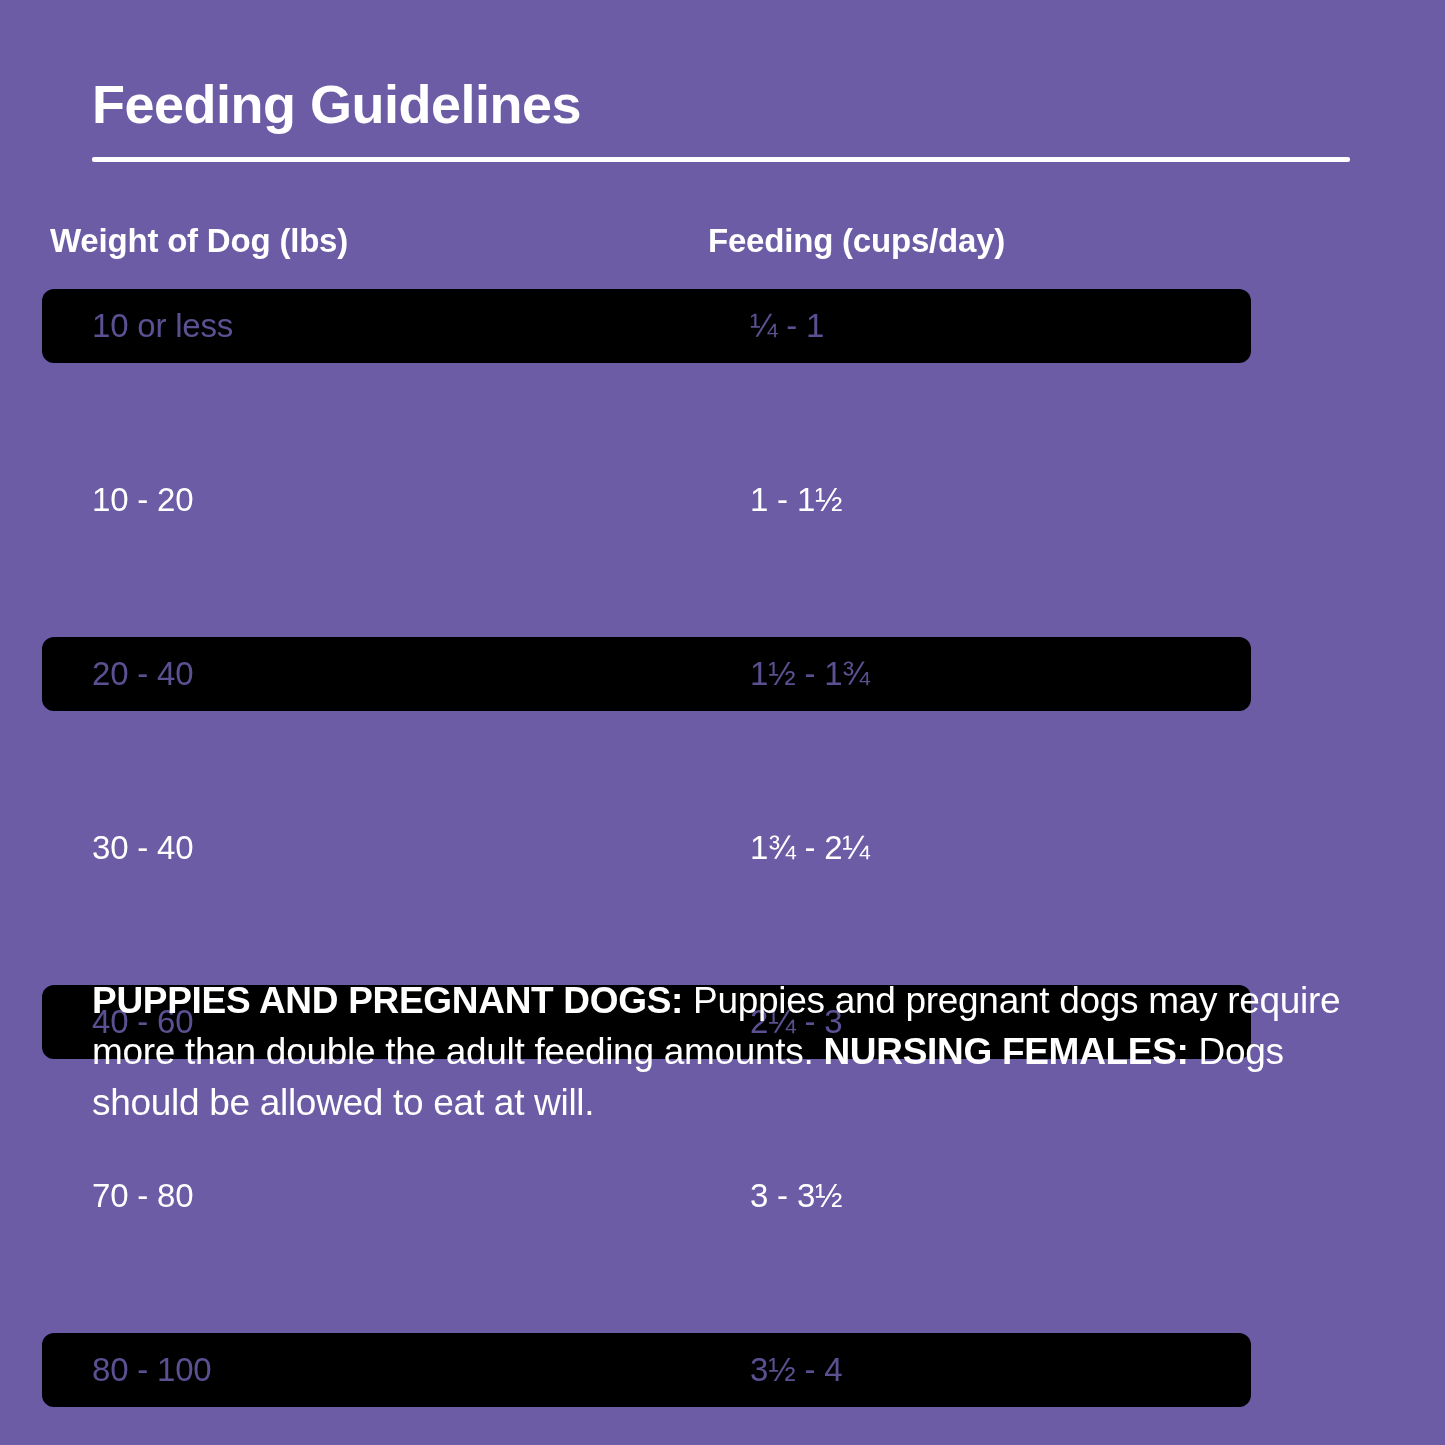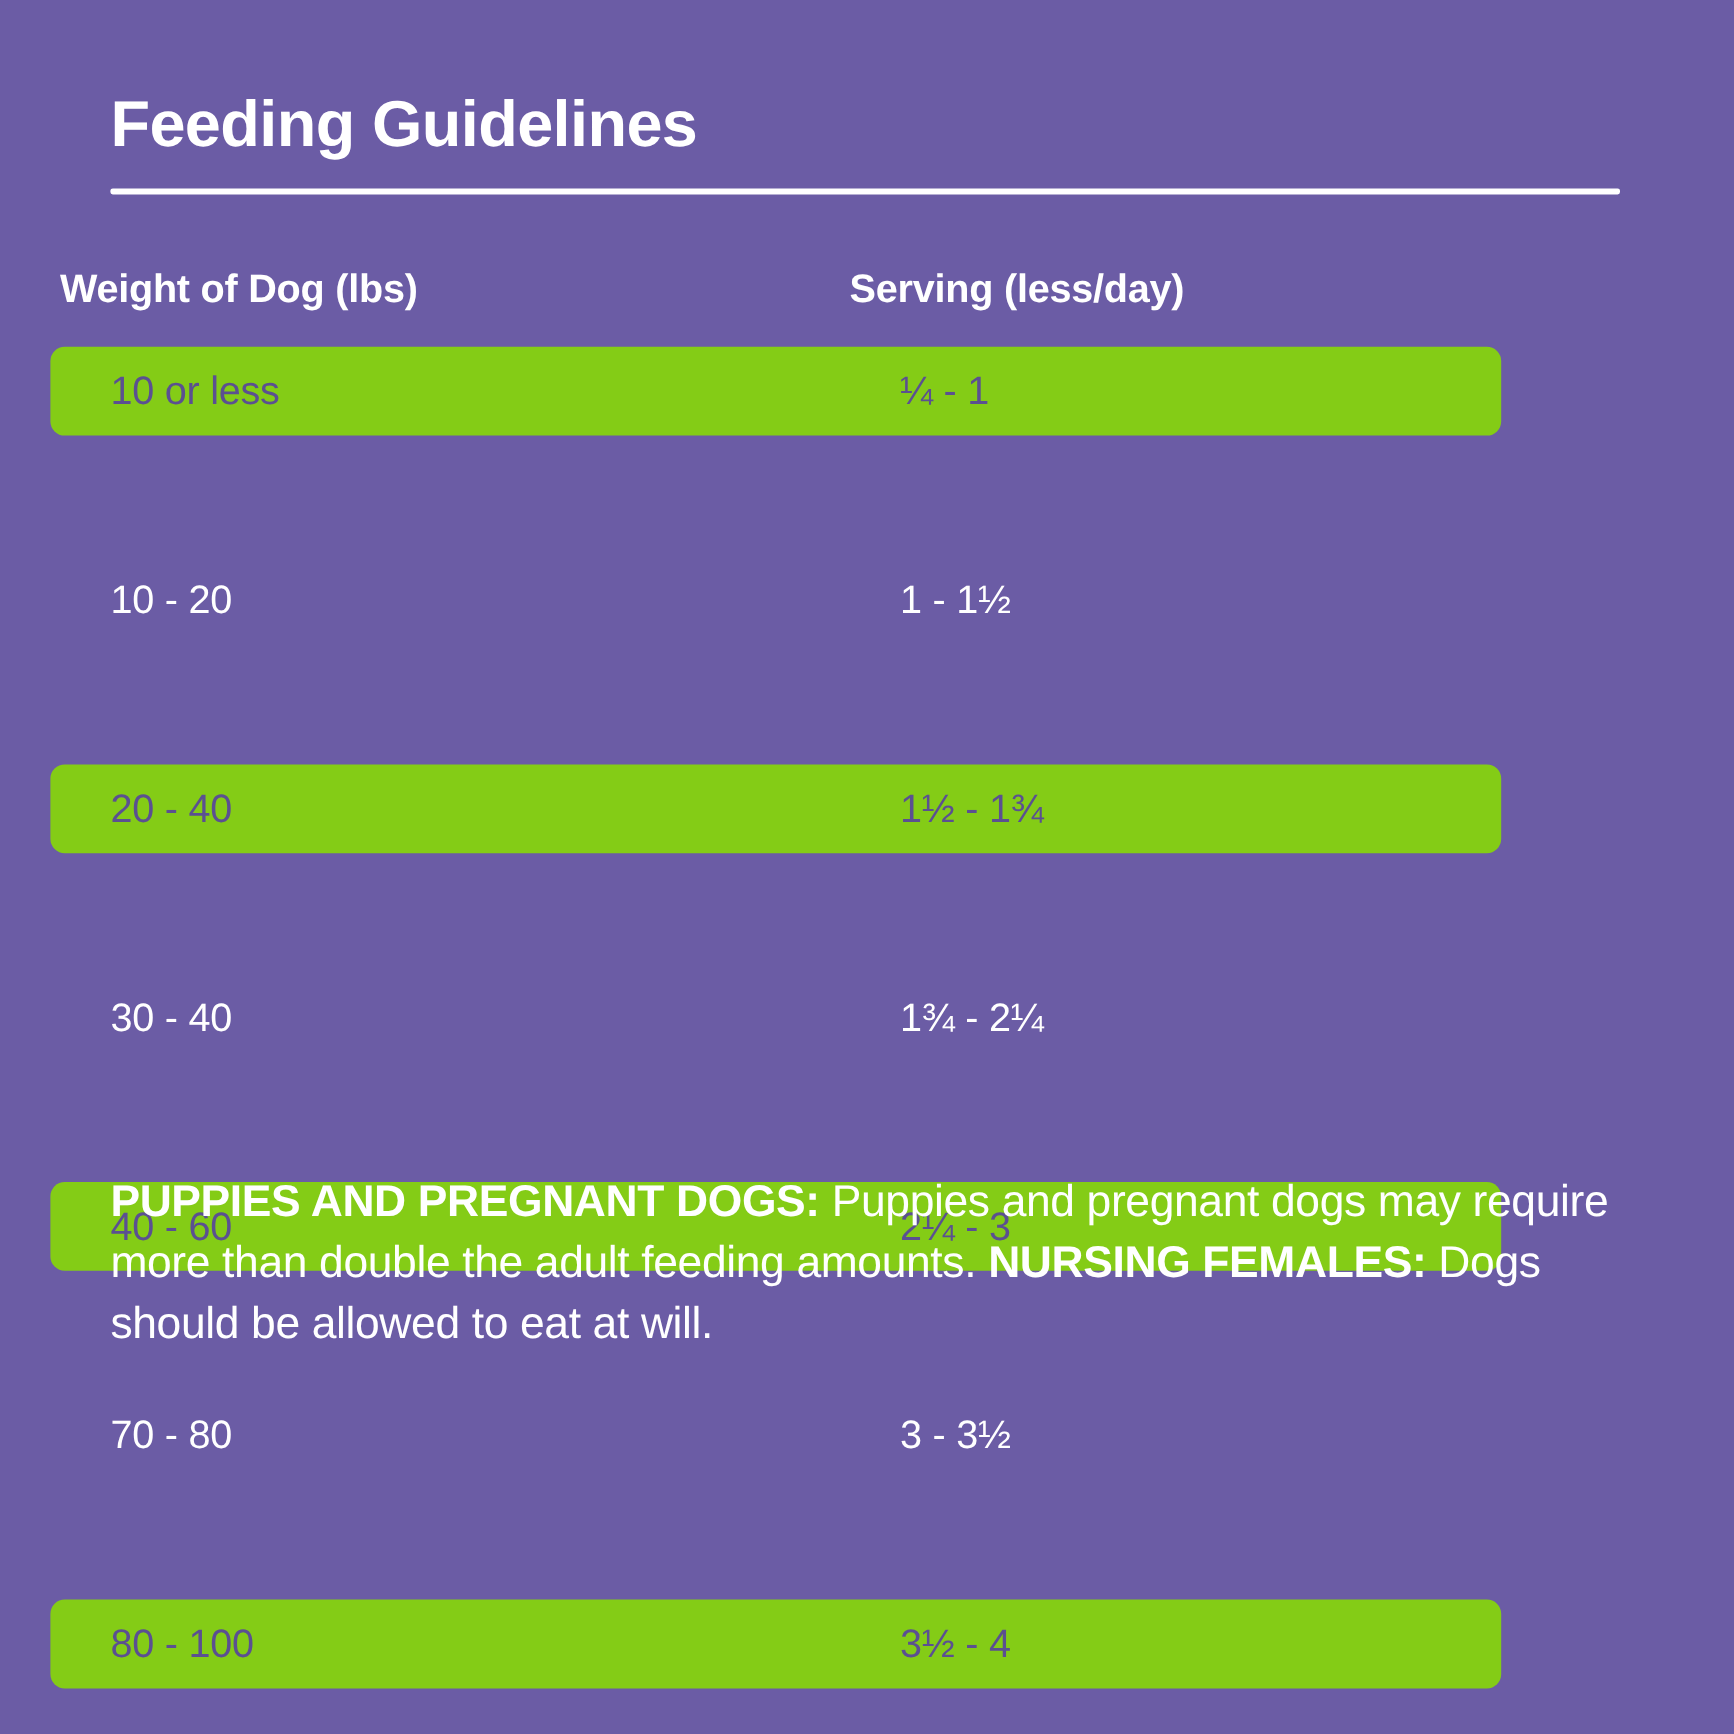--- a/index.html
+++ b/index.html
@@ -79,21 +79,21 @@
     height: 74px;
     margin: 0 42px 100px 42px;
     padding: 0 0 0 50px;
     box-sizing: border-box;
     border-radius: 12px;
   }
   .row:last-child {
     margin-bottom: 0;
   }
   .row.is-light {
-    background: #84cc16;
+    background: #000000;
   }
   .row.is-light .cell {
     color: #5B5091;
   }
   .row.is-dark {
     background: transparent;
   }
   .row.is-dark .cell {
     color: #ffffff;
   }
@@ -141,21 +141,21 @@
 
   <div class="title-block">
     <h1 class="title">Feeding Guidelines</h1>
     <div class="title-rule"></div>
   </div>
 
   <div class="table">
 
     <div class="head-row">
       <div class="head-cell head-cell-weight">Weight of Dog (lbs)</div>
-      <div class="head-cell head-cell-serving">Serving (less/day)</div>
+      <div class="head-cell head-cell-serving">Feeding (cups/day)</div>
     </div>
 
     <div class="rows" id="rows-container">
         <div class="row is-light">
           <div class="cell cell-weight">10 or less</div>
           <div class="cell cell-serving">¼ - 1</div>
         </div>
         <div class="row is-dark">
           <div class="cell cell-weight">10 - 20</div>
           <div class="cell cell-serving">1 - 1½</div>

